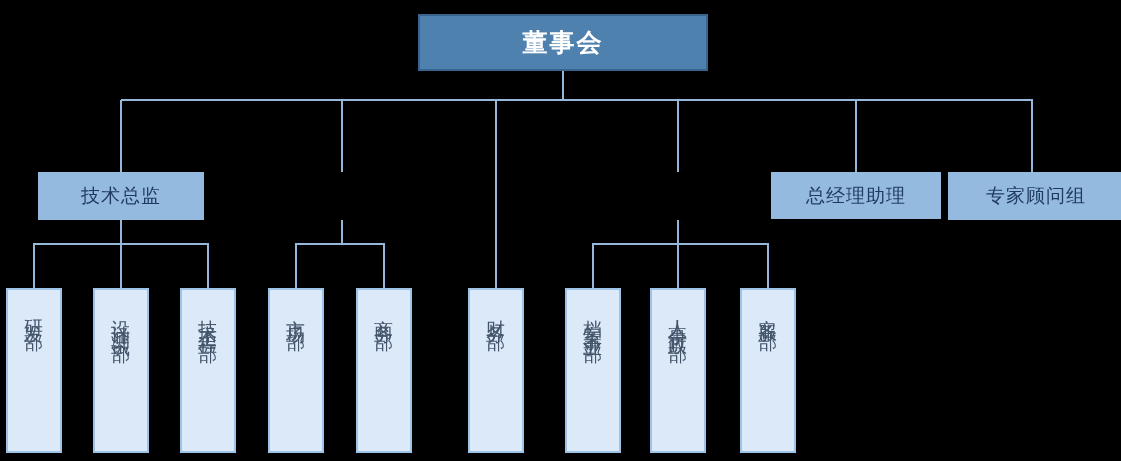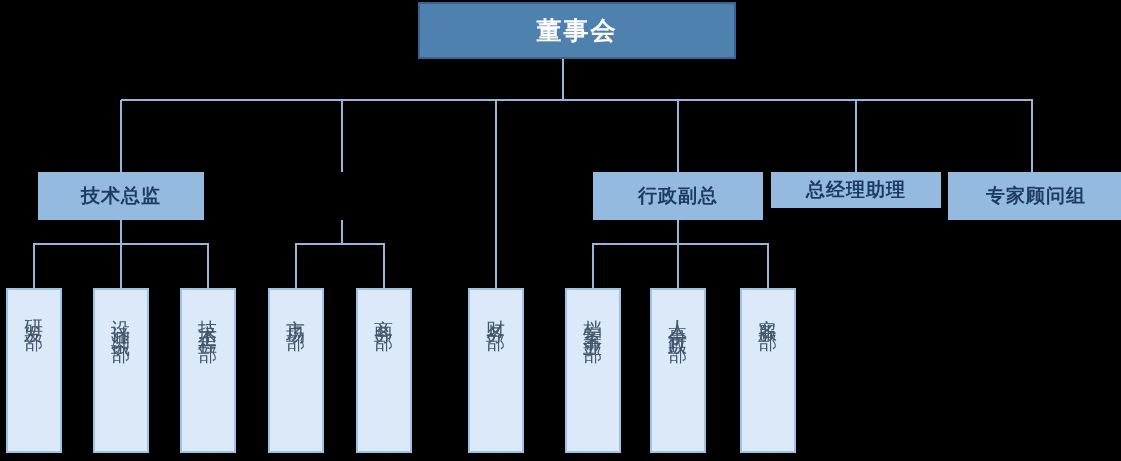--- a/index.html
+++ b/index.html
@@ -17,21 +17,21 @@
   }
   .root{
     background:var(--root-fill,#4E81AE);
     border:2px solid var(--root-border,#39648F);
     color:var(--root-text,#FFFFFF);
     font-weight:bold;font-size:25px;letter-spacing:2px;
   }
   .l2{
     background:var(--l2-fill,#95BADF);
     color:var(--l2-text,#1F3A5F);
-    font-weight:bold;font-size:19px;letter-spacing:1px;
+    font-weight:normal;font-size:19px;letter-spacing:1px;
   }
   .l3{
     background:var(--l3-fill,#DBE9F8);
     border:2px solid var(--l3-border,#9DC3E6);
     color:var(--l3-text,#44546A);
     font-size:19px;
     align-items:flex-start;padding-top:14px;
   }
   .vtext{
     writing-mode:vertical-rl;
@@ -65,31 +65,28 @@
   <div class="line" style="left:295px;top:243px;width:90px;height:2px"></div>
   <div class="line" style="left:295px;top:244px;width:2px;height:44px"></div>
   <div class="line" style="left:383px;top:244px;width:2px;height:44px"></div>
 
   <div class="line" style="left:677px;top:220px;width:2px;height:24px"></div>
   <div class="line" style="left:592px;top:243px;width:177px;height:2px"></div>
   <div class="line" style="left:592px;top:244px;width:2px;height:44px"></div>
   <div class="line" style="left:677px;top:244px;width:2px;height:44px"></div>
   <div class="line" style="left:767px;top:244px;width:2px;height:44px"></div>
 
-  <div class="node root" style="left:418px;top:2px;width:318px;height:57px">
+  <div class="node root" style="left:418px;top:14px;width:290px;height:57px">
     <span>董事会</span>
   </div>
 
   <div class="node l2" style="left:38px;top:172px;width:166px;height:48px">
     <span>技术总监</span>
   </div>
-  <div class="node l2" style="left:593px;top:172px;width:170px;height:48px">
-    <span>行政副总</span>
-  </div>
-  <div class="node l2" style="left:771px;top:172px;width:170px;height:36px">
+  <div class="node l2" style="left:771px;top:172px;width:170px;height:47px">
     <span>总经理助理</span>
   </div>
   <div class="node l2" style="left:948px;top:172px;width:176px;height:48px">
     <span>专家顾问组</span>
   </div>
 
   <div class="node l3" style="left:6px;top:288px;width:56px;height:165px">
     <span class="vtext">研发部</span>
   </div>
   <div class="node l3" style="left:93px;top:288px;width:56px;height:165px">

